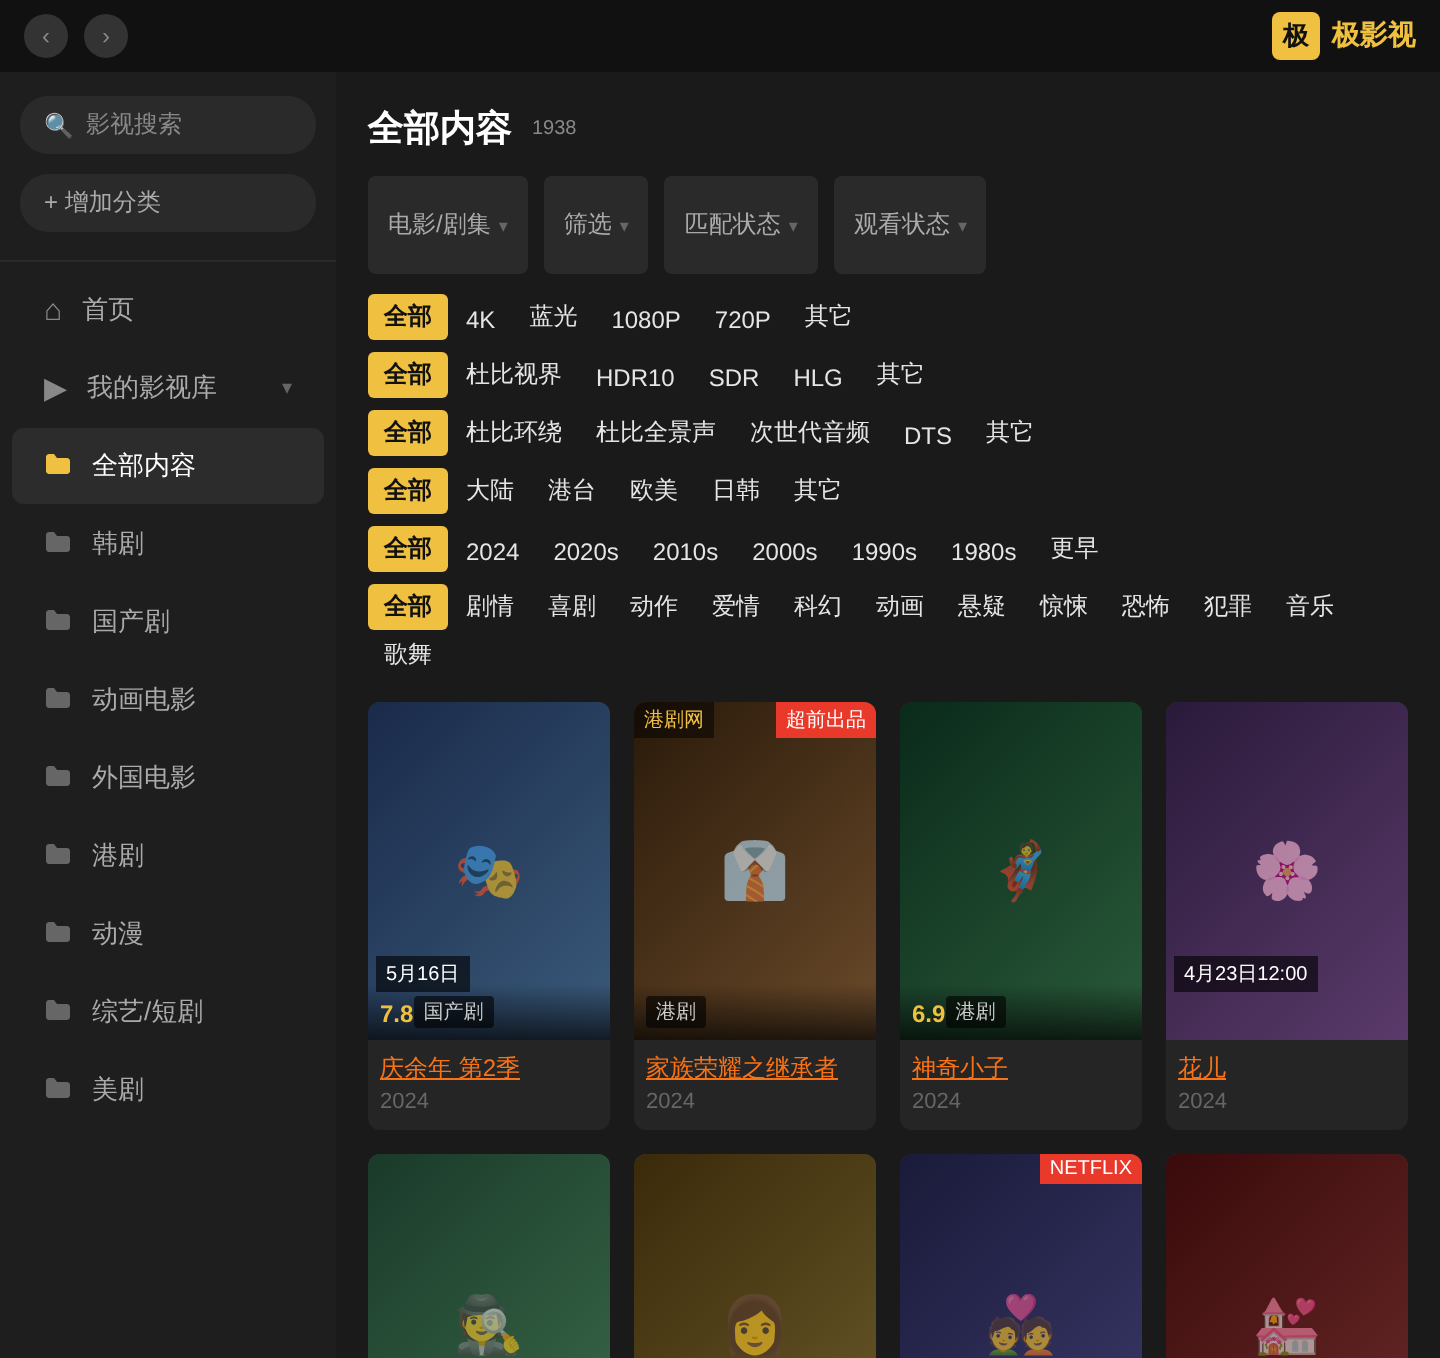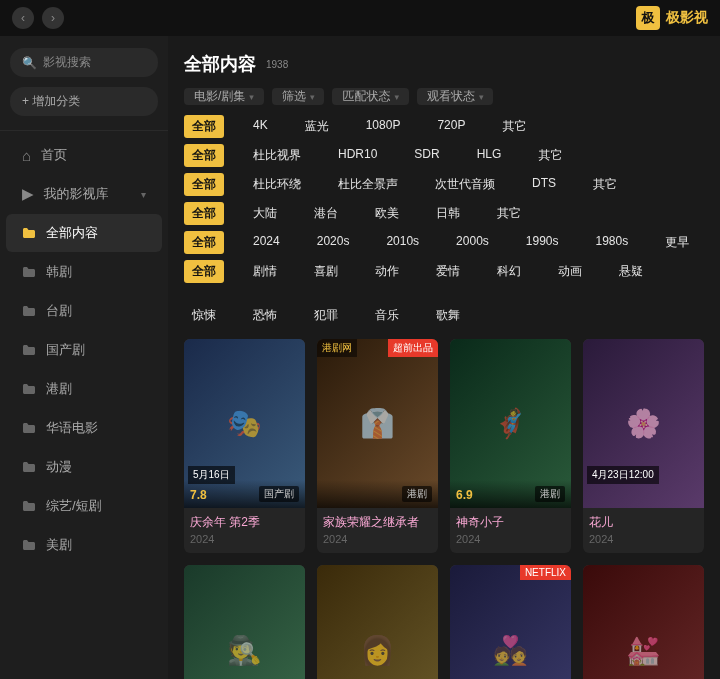--- a/index.html
+++ b/index.html
@@ -186,35 +186,35 @@
       align-items: center;
       gap: 8px;
       margin-bottom: 10px;
       flex-wrap: wrap;
     }
     .filter-btn {
       background: #2a2a2a;
       border: none;
       border-radius: 4px;
       color: #aaa;
-      padding: 0 10px;
+      padding: 16px 10px;
       font-size: 12px;
       cursor: pointer;
       display: flex;
       align-items: center;
       gap: 4px;
       font-family: inherit;
     }
     .filter-btn .arrow { font-size: 9px; color: #666; }
 
     
     .tag-row {
       display: flex;
-      align-items: flex-start;
-      gap: 21px;
+      align-items: flex-end;
+      gap: 1px;
       margin-bottom: 6px;
       flex-wrap: wrap;
     }
     .tag {
       padding: 3px 8px;
       border-radius: 3px;
       font-size: 12px;
       cursor: pointer;
       color: #e5e5e5;
       background: transparent;
@@ -262,21 +262,20 @@
     
     .thumb-overlay {
       position: absolute;
       bottom: 0;
       left: 0;
       right: 0;
       padding: 6px;
       background: linear-gradient(transparent, rgba(0,0,0,0.7));
       display: flex;
       align-items: flex-end;
-      justify-content: space-between;
     }
     .thumb-rating {
       color: #f0c040;
       font-size: 12px;
       font-weight: bold;
     }
     .thumb-tag {
       background: rgba(0,0,0,0.6);
       color: #ccc;
       font-size: 10px;
@@ -299,25 +298,26 @@
       background: rgba(0,0,0,0.6);
       color: #fff;
       font-size: 10px;
       padding: 2px 5px;
     }
 
     .media-info {
       padding: 6px 6px 8px;
     }
     .media-name {
-      color: #f9a8d4;
+      color: #f97316;
       font-size: 12px;
       white-space: nowrap;
       overflow: hidden;
       text-overflow: ellipsis;
+      text-decoration: underline;
     }
     .media-year {
       color: #666;
       font-size: 11px;
       margin-top: 2px;
     }
 
     
     .card-bg-1 { background: linear-gradient(135deg, #1a2a4a, #3a5a7a); }
     .card-bg-2 { background: linear-gradient(135deg, #2a1a0a, #6a4a2a); }
@@ -387,39 +387,39 @@
         <div class="sidebar-item">
           <span class="icon"><svg width="14" height="12" viewBox="0 0 14 12" fill="none" xmlns="http://www.w3.org/2000/svg">
       <path d="M1 2.5C1 1.67 1.67 1 2.5 1H5L6.5 3H11.5C12.33 3 13 3.67 13 4.5V9.5C13 10.33 12.33 11 11.5 11H2.5C1.67 11 1 10.33 1 9.5V2.5Z" fill="#666"></path>
     </svg></span>
           <span>韩剧</span>
         </div>
         <div class="sidebar-item">
           <span class="icon"><svg width="14" height="12" viewBox="0 0 14 12" fill="none" xmlns="http://www.w3.org/2000/svg">
       <path d="M1 2.5C1 1.67 1.67 1 2.5 1H5L6.5 3H11.5C12.33 3 13 3.67 13 4.5V9.5C13 10.33 12.33 11 11.5 11H2.5C1.67 11 1 10.33 1 9.5V2.5Z" fill="#666"></path>
     </svg></span>
-          <span>台剧</span>
-        </div>
-        <div class="sidebar-item">
-          <span class="icon"><svg width="14" height="12" viewBox="0 0 14 12" fill="none" xmlns="http://www.w3.org/2000/svg">
-      <path d="M1 2.5C1 1.67 1.67 1 2.5 1H5L6.5 3H11.5C12.33 3 13 3.67 13 4.5V9.5C13 10.33 12.33 11 11.5 11H2.5C1.67 11 1 10.33 1 9.5V2.5Z" fill="#666"></path>
-    </svg></span>
           <span>国产剧</span>
         </div>
         <div class="sidebar-item">
           <span class="icon"><svg width="14" height="12" viewBox="0 0 14 12" fill="none" xmlns="http://www.w3.org/2000/svg">
       <path d="M1 2.5C1 1.67 1.67 1 2.5 1H5L6.5 3H11.5C12.33 3 13 3.67 13 4.5V9.5C13 10.33 12.33 11 11.5 11H2.5C1.67 11 1 10.33 1 9.5V2.5Z" fill="#666"></path>
     </svg></span>
+          <span>动画电影</span>
+        </div>
+        <div class="sidebar-item">
+          <span class="icon"><svg width="14" height="12" viewBox="0 0 14 12" fill="none" xmlns="http://www.w3.org/2000/svg">
+      <path d="M1 2.5C1 1.67 1.67 1 2.5 1H5L6.5 3H11.5C12.33 3 13 3.67 13 4.5V9.5C13 10.33 12.33 11 11.5 11H2.5C1.67 11 1 10.33 1 9.5V2.5Z" fill="#666"></path>
+    </svg></span>
+          <span>外国电影</span>
+        </div>
+        <div class="sidebar-item">
+          <span class="icon"><svg width="14" height="12" viewBox="0 0 14 12" fill="none" xmlns="http://www.w3.org/2000/svg">
+      <path d="M1 2.5C1 1.67 1.67 1 2.5 1H5L6.5 3H11.5C12.33 3 13 3.67 13 4.5V9.5C13 10.33 12.33 11 11.5 11H2.5C1.67 11 1 10.33 1 9.5V2.5Z" fill="#666"></path>
+    </svg></span>
           <span>港剧</span>
-        </div>
-        <div class="sidebar-item">
-          <span class="icon"><svg width="14" height="12" viewBox="0 0 14 12" fill="none" xmlns="http://www.w3.org/2000/svg">
-      <path d="M1 2.5C1 1.67 1.67 1 2.5 1H5L6.5 3H11.5C12.33 3 13 3.67 13 4.5V9.5C13 10.33 12.33 11 11.5 11H2.5C1.67 11 1 10.33 1 9.5V2.5Z" fill="#666"></path>
-    </svg></span>
-          <span>华语电影</span>
         </div>
         <div class="sidebar-item">
           <span class="icon"><svg width="14" height="12" viewBox="0 0 14 12" fill="none" xmlns="http://www.w3.org/2000/svg">
       <path d="M1 2.5C1 1.67 1.67 1 2.5 1H5L6.5 3H11.5C12.33 3 13 3.67 13 4.5V9.5C13 10.33 12.33 11 11.5 11H2.5C1.67 11 1 10.33 1 9.5V2.5Z" fill="#666"></path>
     </svg></span>
           <span>动漫</span>
         </div>
         <div class="sidebar-item">
           <span class="icon"><svg width="14" height="12" viewBox="0 0 14 12" fill="none" xmlns="http://www.w3.org/2000/svg">
       <path d="M1 2.5C1 1.67 1.67 1 2.5 1H5L6.5 3H11.5C12.33 3 13 3.67 13 4.5V9.5C13 10.33 12.33 11 11.5 11H2.5C1.67 11 1 10.33 1 9.5V2.5Z" fill="#666"></path>

